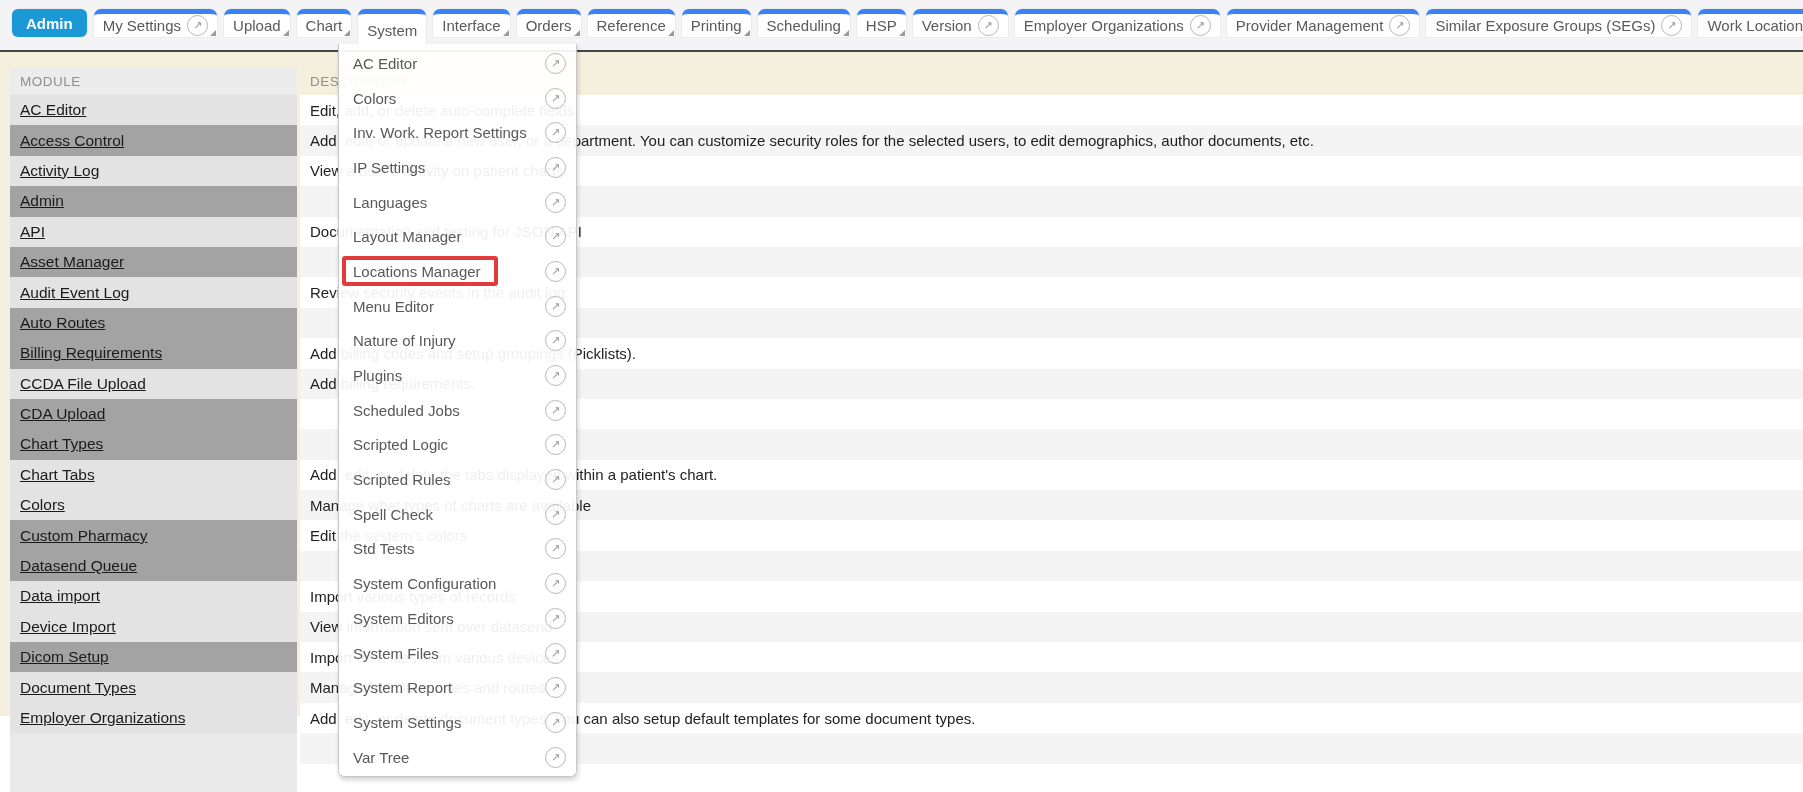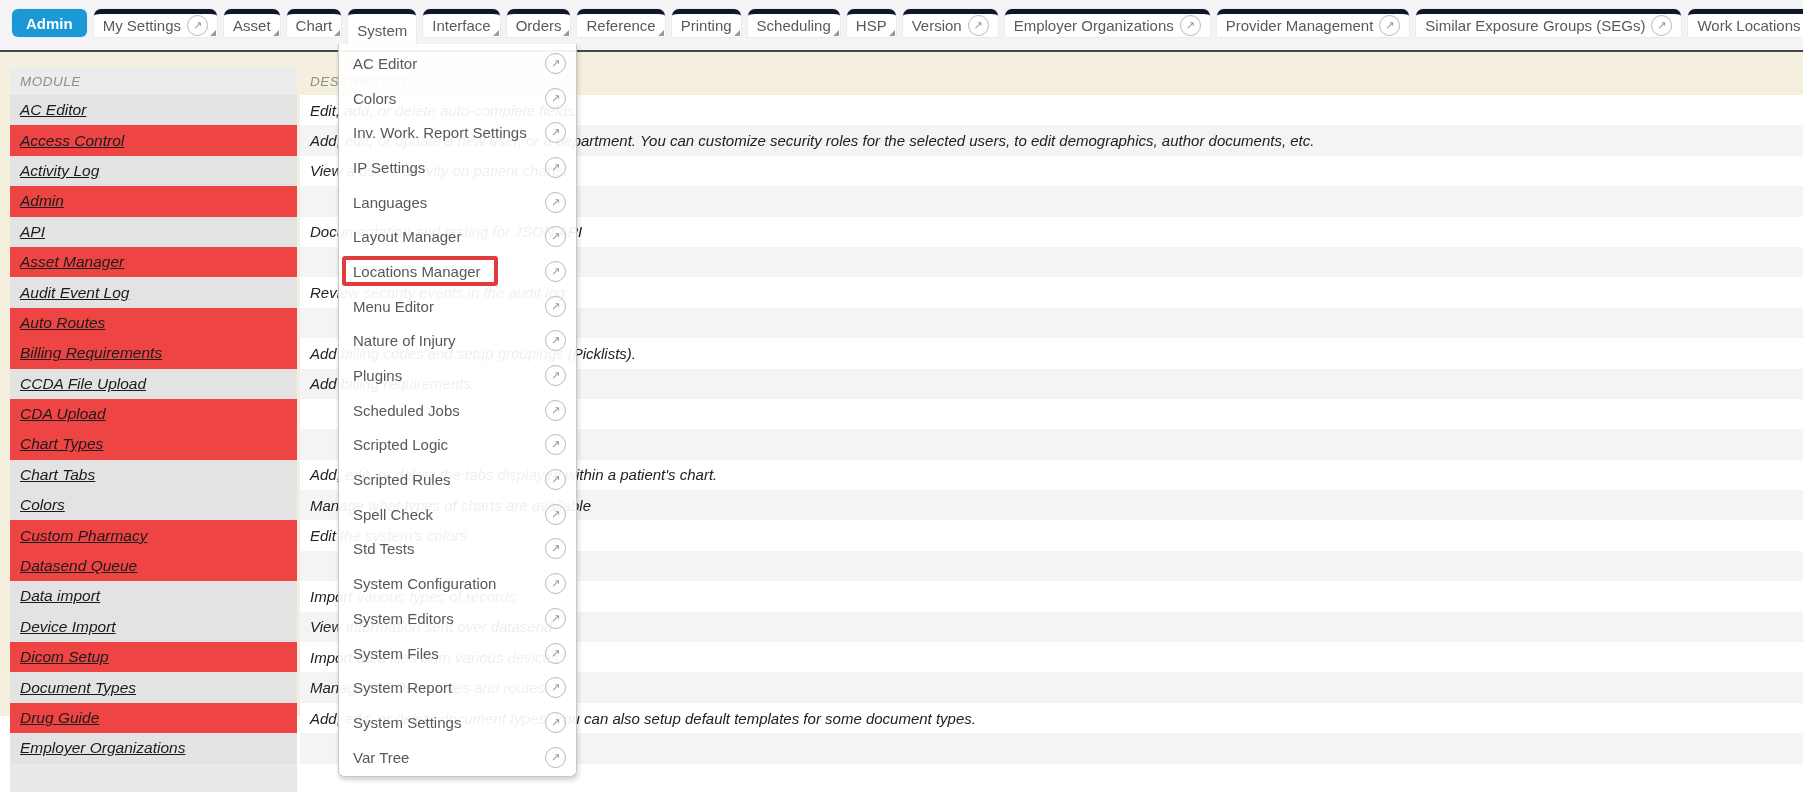--- a/index.html
+++ b/index.html
@@ -6,43 +6,43 @@
   body{
     width:1803px;height:792px;position:relative;overflow:hidden;
     font-family:"Liberation Sans","DejaVu Sans",sans-serif;
     background:#ffffff;
   }
   
   .nav{position:absolute;left:0;top:0;width:1803px;height:52px;background:#f4f4f7;z-index:10;}
   .nav-line{position:absolute;left:0;top:50px;width:1803px;height:2px;background:#474747;}
   .tabs{position:absolute;left:12px;top:9px;display:flex;align-items:flex-start;gap:7px;white-space:nowrap;}
   .tab{
-    box-sizing:border-box;height:28px;background:#ffffff;border-top:5px solid #0f172a;
+    box-sizing:border-box;height:28px;background:#ffffff;border-top:5px solid #3b82f6;
     border-radius:7px 7px 0 0;display:flex;align-items:center;gap:6px;
     padding:8px 9px;font-size:15px;color:#5a5a5a;position:relative;cursor:pointer;
     box-shadow:0 0 0 1px rgba(0,0,0,0.03);
   }
   .tab.admin{background:#1b99d6;border-top:none;height:28px;border-radius:6px;
     color:#ffffff;font-weight:bold;padding:0 14px;}
   .tab.open{height:37px;z-index:60;border-radius:7px 7px 0 0;align-items:center;}
   .fold{position:absolute;right:1px;bottom:1px;width:0;height:0;
     border-left:6px solid transparent;border-bottom:6px solid #9a9a9a;}
   .circ{
     box-sizing:border-box;width:21px;height:21px;border-radius:50%;border:1px solid #b7b7b7;
     display:flex;align-items:center;justify-content:center;
     font-size:11px;color:#9a9a9a;flex:0 0 auto;background:transparent;
   }
   
-  .content{position:absolute;left:0;top:52px;width:1803px;height:664px;background:#f5efdd;font-style:italic;}
+  .content{position:absolute;left:0;top:52px;width:1803px;height:664px;background:#f5efdd;}
   .module-panel{position:absolute;left:10px;top:15px;width:287px;height:725px;background:#e9e9e9;}
   .col-header{height:28px;display:flex;align-items:center;padding-left:10px;
     font-size:13.5px;color:#8f8f8f;letter-spacing:.5px;}
   .module-panel .col-header{background:#ececec;}
   .mrow{height:30.4px;display:flex;align-items:center;padding-left:10px;background:#e3e3e3;}
-  .mrow.alt{background:#ef4444;}
+  .mrow.alt{background:#a3a3a3;}
   .mrow a{color:#1b1b1b;text-decoration:underline;font-size:15.5px;cursor:pointer;}
   .desc-panel{position:absolute;left:300px;top:15px;width:1503px;height:725px;}
   .drow{height:30.4px;display:flex;align-items:center;padding-left:10px;background:#ffffff;
     font-size:15px;color:#212121;white-space:nowrap;overflow:hidden;}
   .drow.alt{background:#f4f4f4;}
   
   .dropdown{
     position:absolute;left:338px;top:44px;width:239px;z-index:50;
     background:rgba(255,255,255,0.93);border:1px solid #c7c7c7;border-top:none;
     border-radius:0 0 6px 6px;box-shadow:1px 3px 5px rgba(0,0,0,0.18);
@@ -61,21 +61,21 @@
   <div class="tabs" id="tabs">
       <div class="tab admin">
         <span>Admin</span>
       </div>
       <div class="tab">
         <span>My Settings</span>
         <div class="circ">↗</div>
         <div class="fold"></div>
       </div>
       <div class="tab">
-        <span>Asset</span>
+        <span>Upload</span>
         <div class="fold"></div>
       </div>
       <div class="tab">
         <span>Chart</span>
         <div class="fold"></div>
       </div>
       <div class="tab open">
         <span>System</span>
       </div>
       <div class="tab">
@@ -182,23 +182,20 @@
         </div>
         <div class="mrow">
           <a>Device Import</a>
         </div>
         <div class="mrow alt">
           <a>Dicom Setup</a>
         </div>
         <div class="mrow">
           <a>Document Types</a>
         </div>
-        <div class="mrow alt">
-          <a>Drug Guide</a>
-        </div>
         <div class="mrow">
           <a>Employer Organizations</a>
         </div>
       </div>
   </div>
   <div class="desc-panel">
     <div class="col-header">DESCRIPTION</div>
     <div id="desc-rows">
         <div class="drow">
           <span>Edit, add, or delete auto-complete fields.</span>

